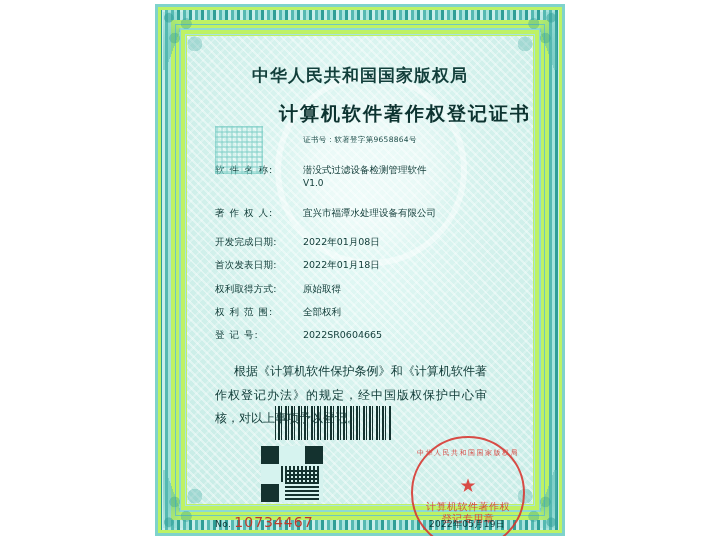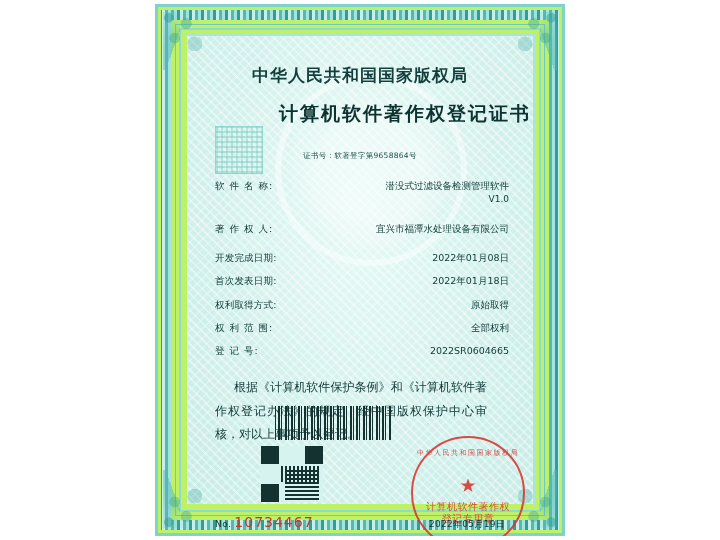--- a/index.html
+++ b/index.html
@@ -133,21 +133,21 @@
   }
   .title-sub {
     margin-top: 14px;
     text-align: right;
     font-size: 19px;
     font-weight: bold;
     letter-spacing: 2px;
     color: #0d3330;
   }
   .cert-no {
-    margin-top: 24px;
+    margin-top: 8px;
     text-align: center;
     font-size: 7.5px;
     color: #1d4b47;
     letter-spacing: .3px;
   }
 
   .fields {
     margin-top: 18px;
     padding: 0 22px 0 26px;
   }
@@ -163,21 +163,20 @@
     width: 88px;
     flex: 0 0 88px;
     letter-spacing: 1px;
   }
   .field-label.wide {
     letter-spacing: .2px;
   }
   .field-value {
     flex: 1;
     font-size: 9.5px;
-    text-align: right;
   }
   .field-value .sub {
     display: block;
     font-size: 9px;
   }
   .gap-before { margin-top: 15px; }
 
   .statement {
     margin: 18px 44px 0 26px;
     font-size: 12px;

